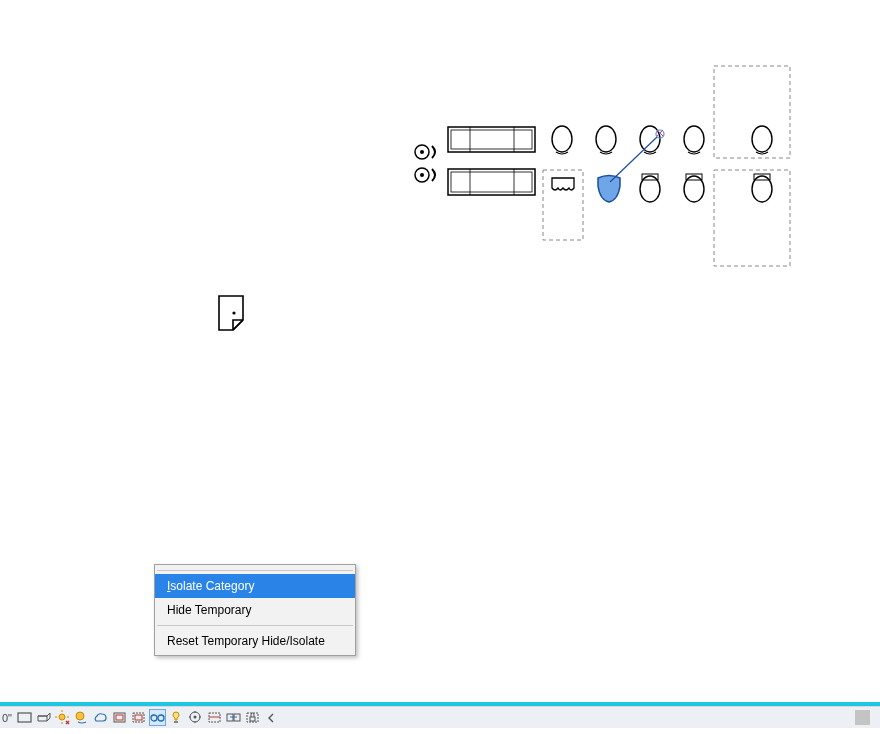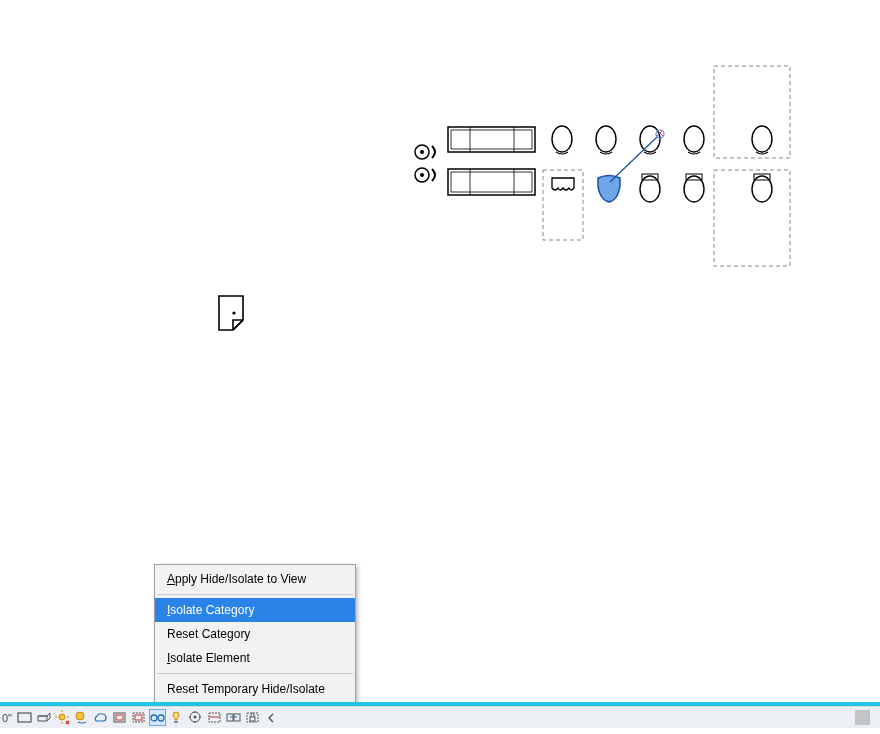--- a/index.html
+++ b/index.html
@@ -129,25 +129,23 @@
     <g>
       <rect x="714" y="66" width="76" height="92" fill="none" stroke="#888" stroke-width="1" stroke-dasharray="4 3"></rect>
     </g>
     <g>
       <rect x="714" y="170" width="76" height="96" fill="none" stroke="#888" stroke-width="1" stroke-dasharray="4 3"></rect>
     </g>
   </svg>
 </div>
 
 <div class="context-menu">
-  <div class="item"><span><u>A</u>pply Hide/Isolate to View</span></div>
   <div class="sep"></div>
   <div class="item highlight"><span><u>I</u>solate Category</span></div>
-  <div class="item"><span>Reset Category</span></div>
-  <div class="item"><span><u>I</u>solate Element</span></div>
+  <div class="item"><span>Hide Temporary</span></div>
   <div class="sep"></div>
   <div class="item"><span>Reset Temporary Hide/Isolate</span></div>
 </div>
 
 <div class="cyan-bar"></div>
 
 <div class="viewbar">
   <span class="vb-text">0"</span>
 
   <div class="vb-btn">

